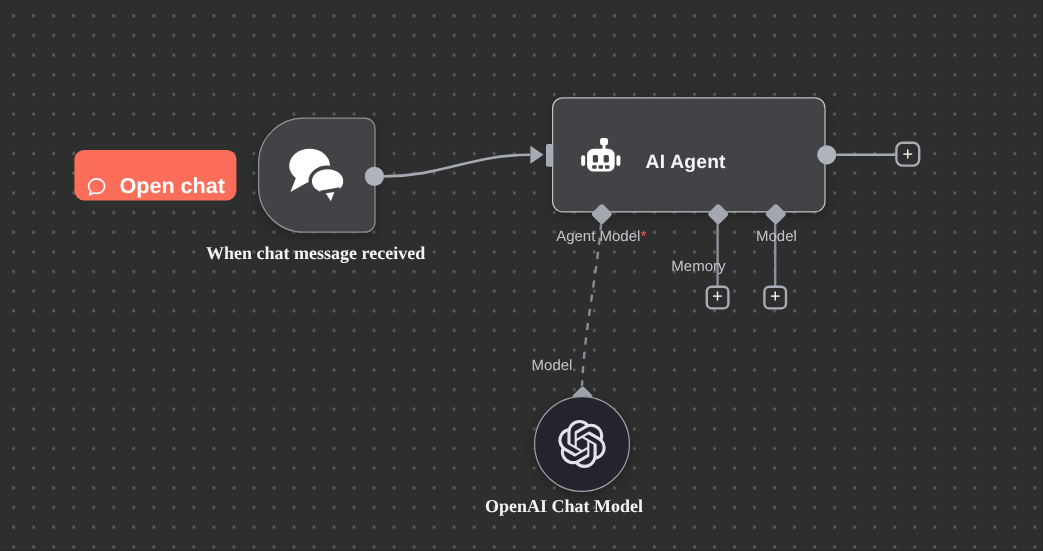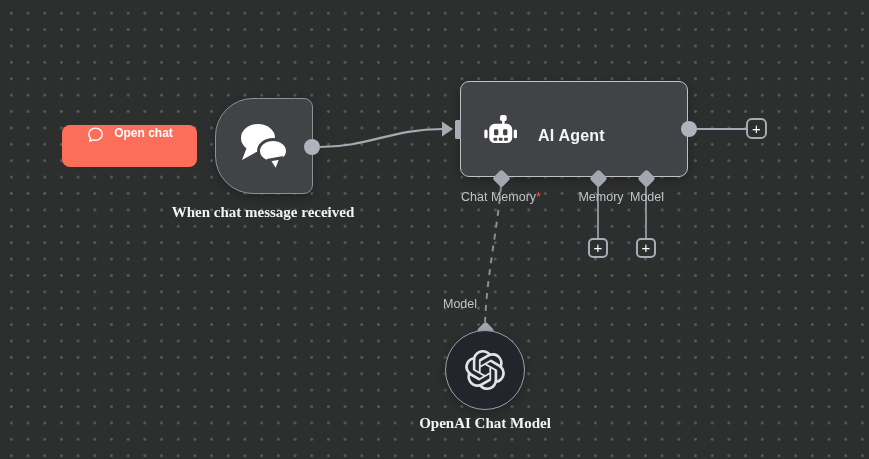--- a/index.html
+++ b/index.html
@@ -13,22 +13,22 @@
     overflow:hidden;
     font-family:"Liberation Sans",sans-serif;
     -webkit-font-smoothing:antialiased;
   }
   .edges{position:absolute;left:0;top:0;width:869px;height:459px;}
 
   
   .chat-btn{
     position:absolute;left:62px;top:125px;width:135px;height:42px;
     background:#fd6e5a;border:none;border-radius:8px;
-    display:flex;align-items:flex-start;justify-content:center;gap:9px;
-    color:#ffffff;font-weight:bold;font-size:12px;font-family:inherit;
+    display:flex;align-items:flex-end;justify-content:center;gap:9px;
+    color:#ffffff;font-weight:bold;font-size:18px;font-family:inherit;
     cursor:pointer;
   }
 
   
   .node{position:absolute;background:#424346;box-shadow:0 3px 10px rgba(0,0,0,.25);box-sizing:border-box;}
   .trigger-node{
     left:215px;top:98px;width:98px;height:96px;
     border:1.6px solid #8f9195;border-radius:38px 9px 9px 38px;
     display:flex;align-items:center;justify-content:center;
   }
@@ -54,21 +54,21 @@
     display:flex;align-items:center;justify-content:center;cursor:pointer;
     font-family:inherit;padding:0;
   }
   .plus-btn span{font-size:15px;font-weight:400;line-height:1;margin-top:-1px;color:#fff;}
   .plus-lg{left:746px;top:118px;width:21px;height:21px;}
   .plus-sm{width:20px;height:20px;border-radius:5px;}
 
   
   .node-label{position:absolute;color:#f2f3f5;font-weight:bold;font-size:15px;text-align:center;line-height:19px;font-family:Liberation Serif, serif;}
   .trigger-label{left:163px;top:203px;width:200px;}
-  .openai-label{left:375px;top:414px;width:220px;}
+  .openai-label{left:360px;top:414px;width:220px;}
   .port-label{position:absolute;color:#c2c4c9;font-size:12.5px;text-align:center;width:120px;top:190px;}
   .model-label{top:297px;left:400px;}
   .req{color:#ff5555;}
 </style>
 </head>
 <body>
 
 <div class="canvas">
 
   <svg class="edges" xmlns="http://www.w3.org/2000/svg">
@@ -124,22 +124,22 @@
   <div class="in-bar"></div>
   <div class="out-dot" style="left:681px;top:121px;"></div>
   <button class="plus-btn plus-lg">
     <span>+</span>
   </button>
 
   <div class="port" style="left:494.5px;top:171.5px;"></div>
   <div class="port" style="left:591.5px;top:171.5px;"></div>
   <div class="port" style="left:639.5px;top:171.5px;"></div>
 
-  <div class="port-label" style="left:441px;"><span>Chat Memory</span><span class="req">*</span></div>
-  <div class="port-label" style="left:541px;">Memory</div>
+  <div class="port-label" style="left:441px;"><span>Agent Model</span><span class="req">*</span></div>
+  <div class="port-label" style="left:522px;margin-top:25px;">Memory</div>
   <div class="port-label" style="left:587px;">Model</div>
 
   <button class="plus-btn plus-sm" style="left:588px;top:238px;">
     <span>+</span>
   </button>
   <button class="plus-btn plus-sm" style="left:636px;top:238px;">
     <span>+</span>
   </button>
 
   <div class="port-label model-label">Model</div>

